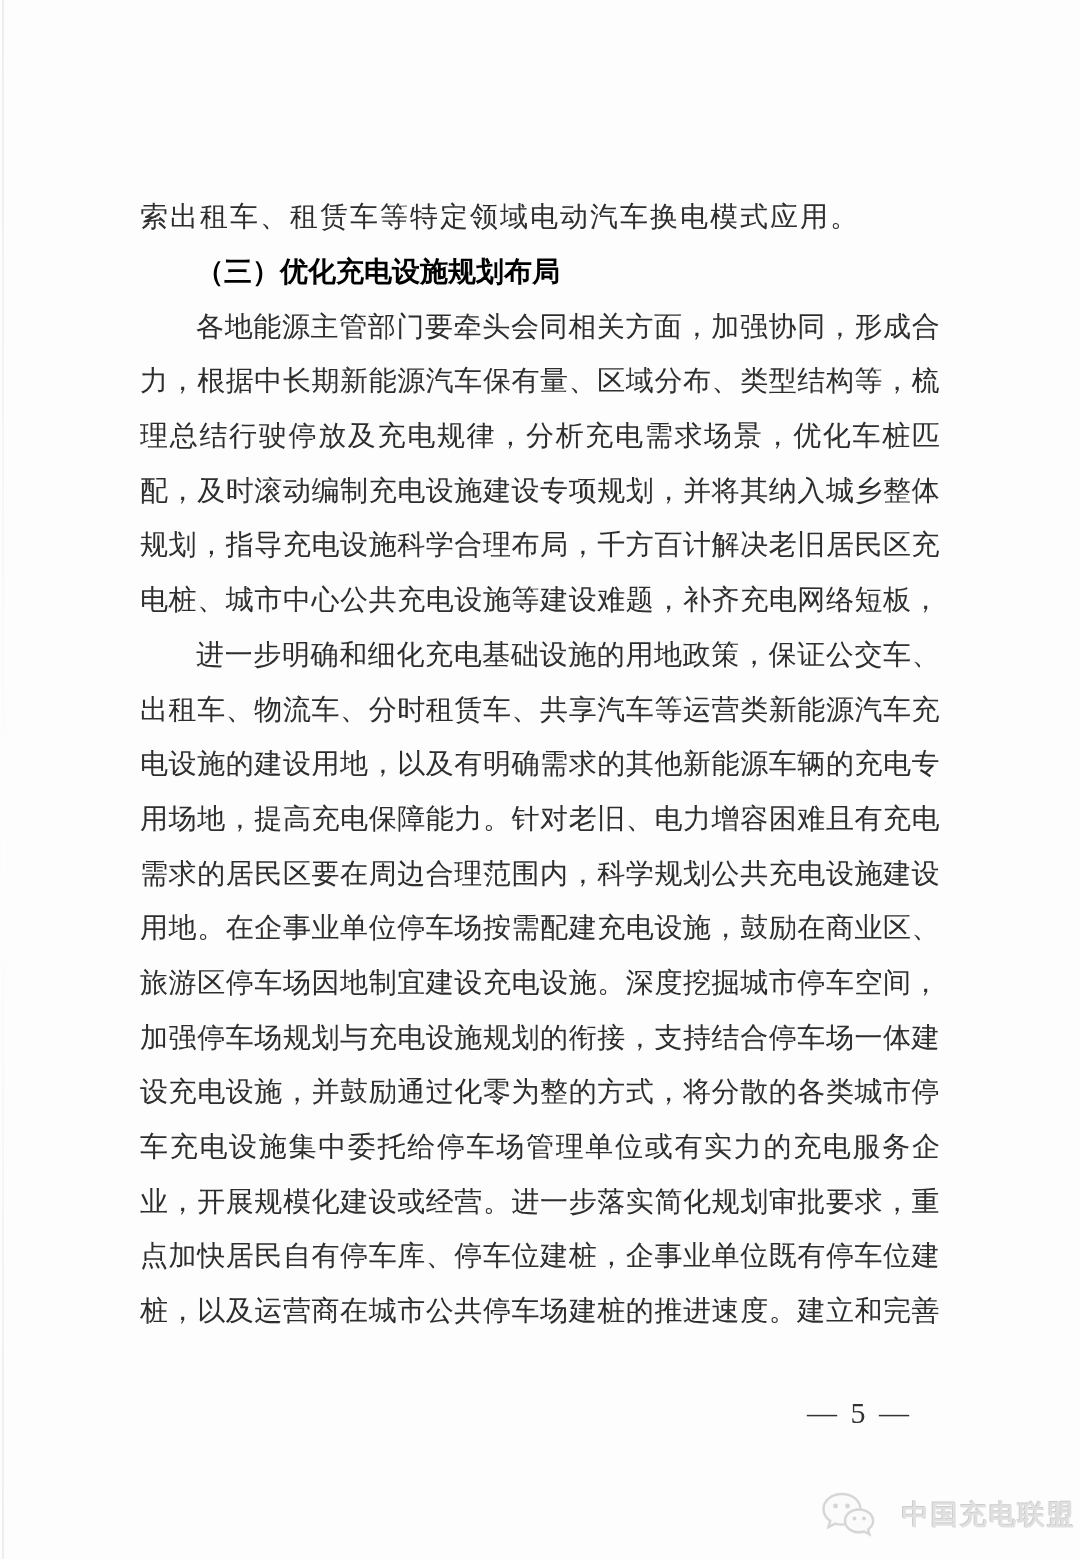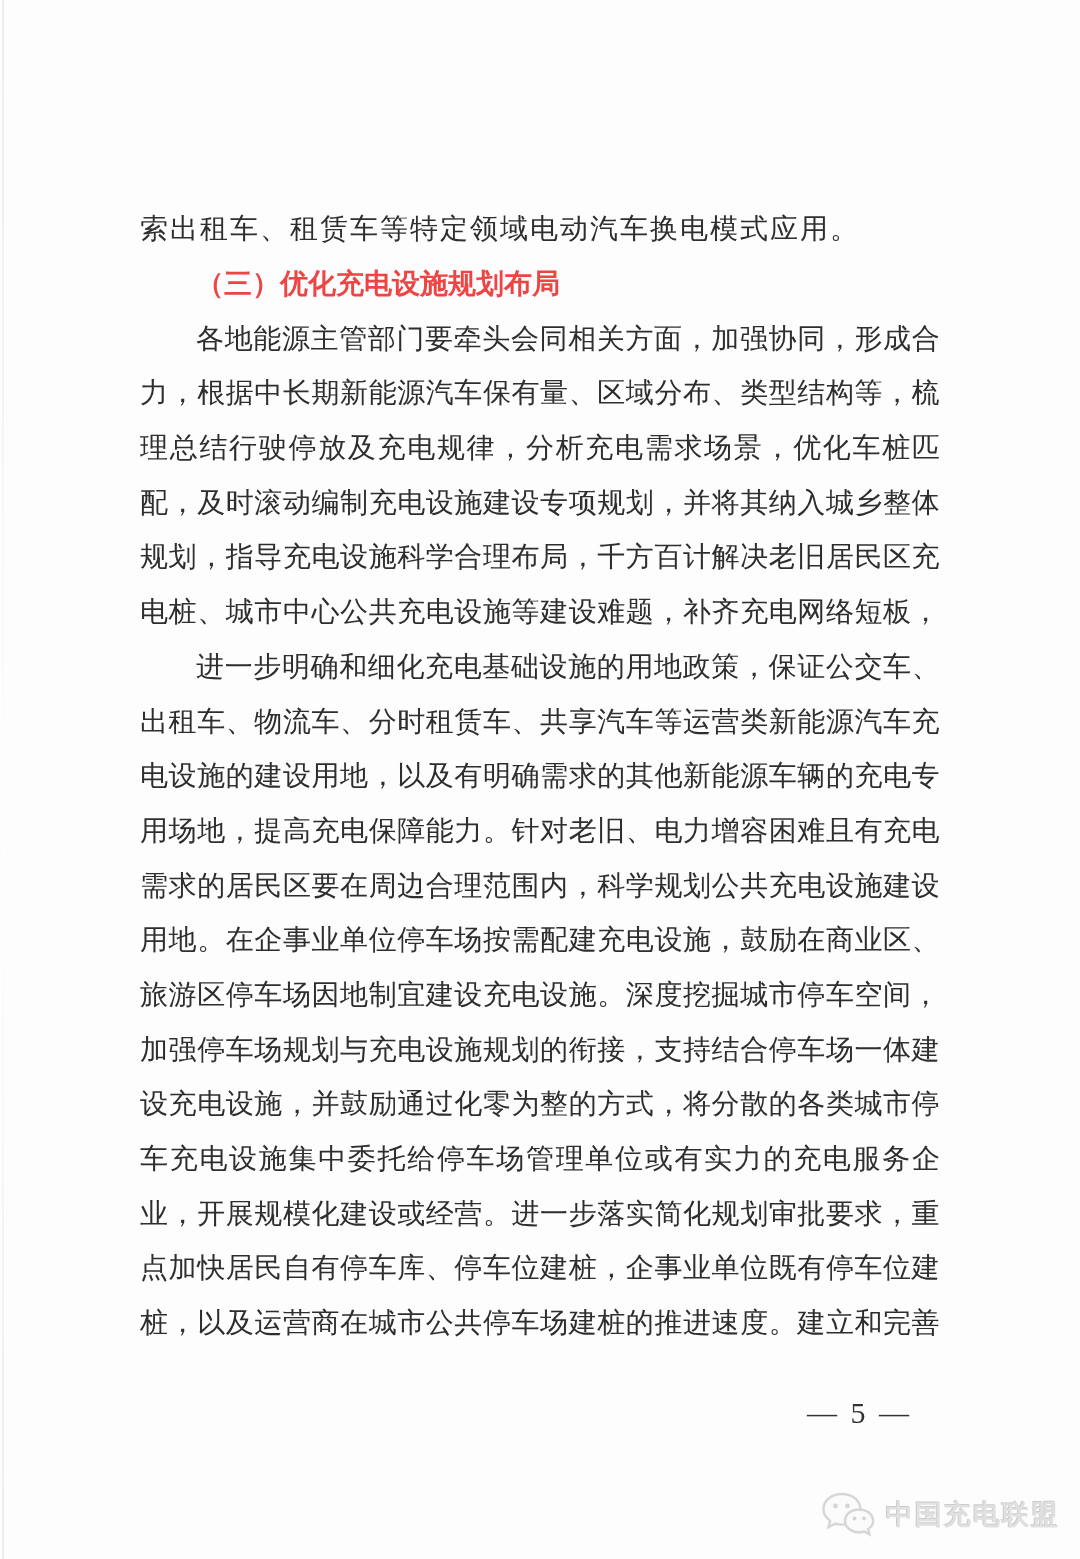--- a/index.html
+++ b/index.html
@@ -19,61 +19,61 @@
   .scan-edge-left {
     position: absolute;
     left: 2px; top: 0;
     width: 2px; height: 100%;
     background: linear-gradient(#e9e9e9, #f4f4f4 30%, #ffffff 55%, #efefef 85%, #e9e9e9);
     opacity: .8;
   }
   .doc-body {
     position: absolute;
     left: 140px;
-    top: 202px;
+    top: 190px;
     width: 800px;
   }
   .line {
     height: 54.7px;
     display: flex;
     align-items: center;
     font-size: 28px;
     letter-spacing: 2px;
     white-space: pre;
     color: #2e2e2e;
   }
   .line.justify {
     justify-content: space-between;
     letter-spacing: 0;
   }
   .line.indent { padding-left: 56px; }
   .line.heading {
     letter-spacing: 0;
     font-weight: 600;
-    color: #ef4444;
+    color: #000000;
   }
   .page-number {
     position: absolute;
     top: 1396px;
     left: 0;
     width: 100%;
     text-align: right;
     padding-right: 168px;
     box-sizing: border-box;
     font-size: 30px;
     letter-spacing: 3px;
     color: #333333;
   }
   .watermark {
     position: absolute;
     top: 1490px;
     left: 820px;
     display: flex;
     align-items: center;
-    gap: 10px;
+    gap: 26px;
   }
   .watermark-label {
     font-family: "Liberation Sans", "DejaVu Sans", sans-serif;
     font-size: 27px;
     font-weight: bold;
     letter-spacing: 2px;
     color: #e0e0e0;
     text-shadow: -1px -1px 0 #cccccc, 1px 1px 0 #ffffff;
   }
   .wechat-icon { display: block; }

